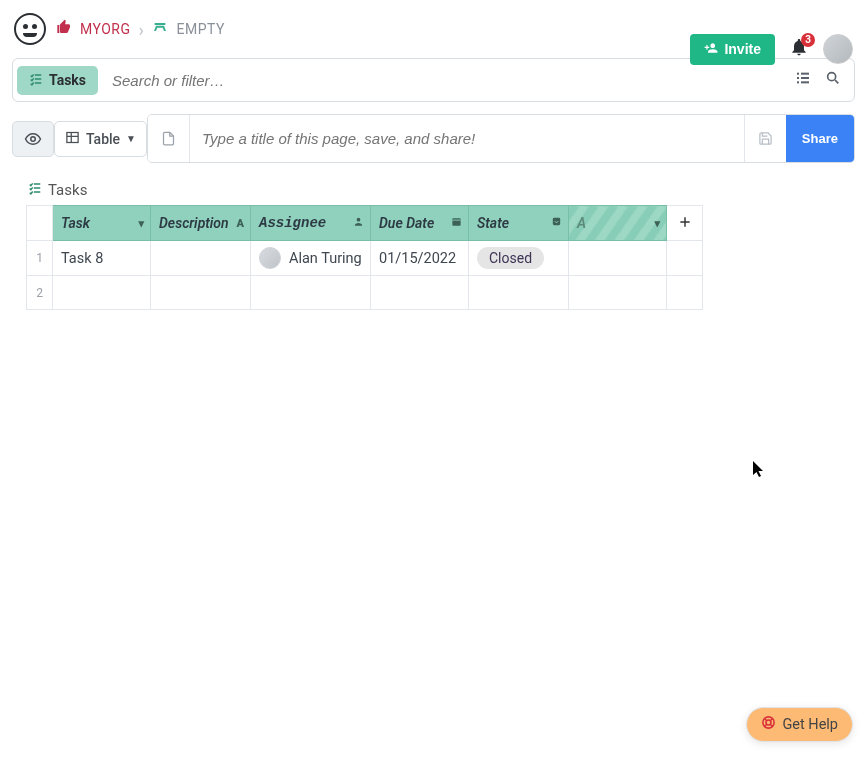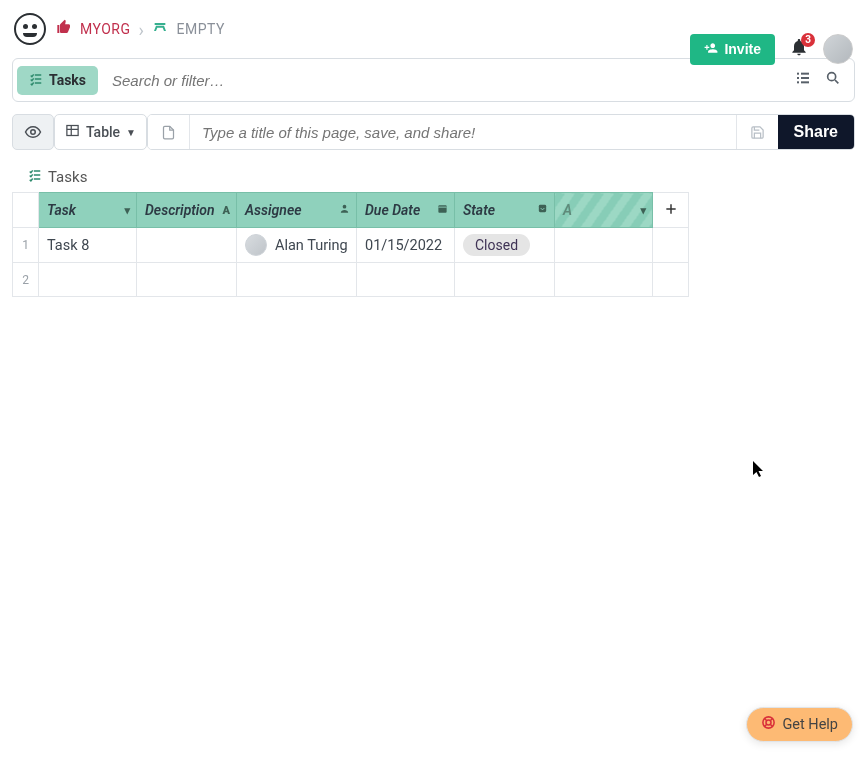--- a/index.html
+++ b/index.html
@@ -75,34 +75,34 @@
 .toolbar2 { display:flex; align-items:center; padding:12px; }
 .eye-btn, .table-btn {
   border:1px solid #d8dde2; border-radius:5px; height:36px;
   display:flex; align-items:center; padding:0 10px; background:#fff; cursor:pointer;
   color:#4a4f55; gap:6px;
 }
 .eye-btn { background:#eef1f3; width:42px; justify-content:center; }
 .table-btn { font-weight:500; }
 .caret-down { font-size:10px; }
 
-.titlebar { flex:1; display:flex; border:1px solid #d8dde2; border-radius:5px; height:36px; overflow:hidden; }
+.titlebar { flex:1; display:flex; border:1px solid #d8dde2; border-radius:5px; height:49px; overflow:hidden; }
 .doc-btn { width:42px; display:flex; align-items:center; justify-content:center; border-right:1px solid #e3e6ea; color:#9aa1a8; background:#fff; }
 .title-input {
   flex:1; border:none; outline:none; padding:0 12px; font-size:15px;
   font-style:italic; color:#8a9099;
 }
 .save-btn { width:42px; display:flex; align-items:center; justify-content:center; border-left:1px solid #e3e6ea; color:#b8bfc6; background:#fff; cursor:pointer; }
-.share-btn { background:#0f172a; color:#fff; border:none; padding:0 16px; font-weight:600; font-size:16px; cursor:pointer; }
+.share-btn { background:#3b82f6; color:#fff; border:none; padding:0 16px; font-weight:600; font-size:13px; cursor:pointer; }
 
 
 .grid-wrap { padding:0 12px; }
 .grid-title { display:flex; align-items:center; gap:6px; color:#555; font-size:15px; padding:6px 6px 6px 16px; }
 .grid-title-icon { color:#2e8b6d; }
-table.grid { border-collapse:collapse; }
+table.grid { border-collapse:collapse;margin-left:14px; }
 .rownum-col { width:26px; }
 thead th {
   background:#8fd1bc; color:#2d3a44; font-style:italic; font-weight:600;
   text-align:left; padding:6px 8px; font-size:14px;
   border:1px solid #78bfa8; position:relative; height:35px;
 }
 thead th.rownum-col { background:#fff; border:1px solid #e3e6ea; }
 th .th-right-icon { position:absolute; right:6px; top:50%; transform:translateY(-50%); font-size:11px; color:#3d6155; font-style:normal; }
 th.newcol {
   background: repeating-linear-gradient(125deg,#87cdb7,#87cdb7 8px,#9cd8c4 8px,#9cd8c4 16px);
@@ -110,21 +110,21 @@
 }
 th.addcol { background:#fff; border:1px solid #e3e6ea; text-align:center; font-style:normal; width:36px; cursor:pointer; }
 
 tbody td { border:1px solid #e3e6ea; padding:6px 8px; height:34px; font-size:14.5px; color:#3f4750; }
 tbody td.rownum { color:#9aa1a8; font-size:12px; text-align:center; background:#fff; }
 .assignee-cell { display:flex; align-items:center; gap:8px; }
 .mini-avatar { width:22px; height:22px; border-radius:50%; background:linear-gradient(135deg,#d8dce0,#bfc4c9); border:1px solid #cfd4d9; }
 .state-pill { background:#e5e5e5; color:#3f3355; border-radius:12px; padding:3px 12px; font-size:14px; display:inline-block; }
 
 
-.c-task{width:98px;} .c-desc{width:100px;} .c-assignee{width:120px;} .c-due{width:98px;} .c-state{width:100px;} .c-new{width:98px;}
+.c-task{width:98px;} .c-desc{width:100px;} .c-assignee{width:120px;font-family:Liberation Mono, monospace;} .c-due{width:98px;} .c-state{width:100px;} .c-new{width:98px;}
 
 
 .cursor { position:absolute; top:460px; left:752px; font-size:16px; color:#000; }
 
 
 .gethelp {
   position:absolute; bottom:16px; right:14px;
   background:#fdba74; border:1px solid #e0e4e8; border-radius:20px;
   padding:7px 14px; display:flex; align-items:center; gap:6px;
   box-shadow:0 2px 8px rgba(0,0,0,0.1); font-size:14.5px; color:#444; cursor:pointer;

